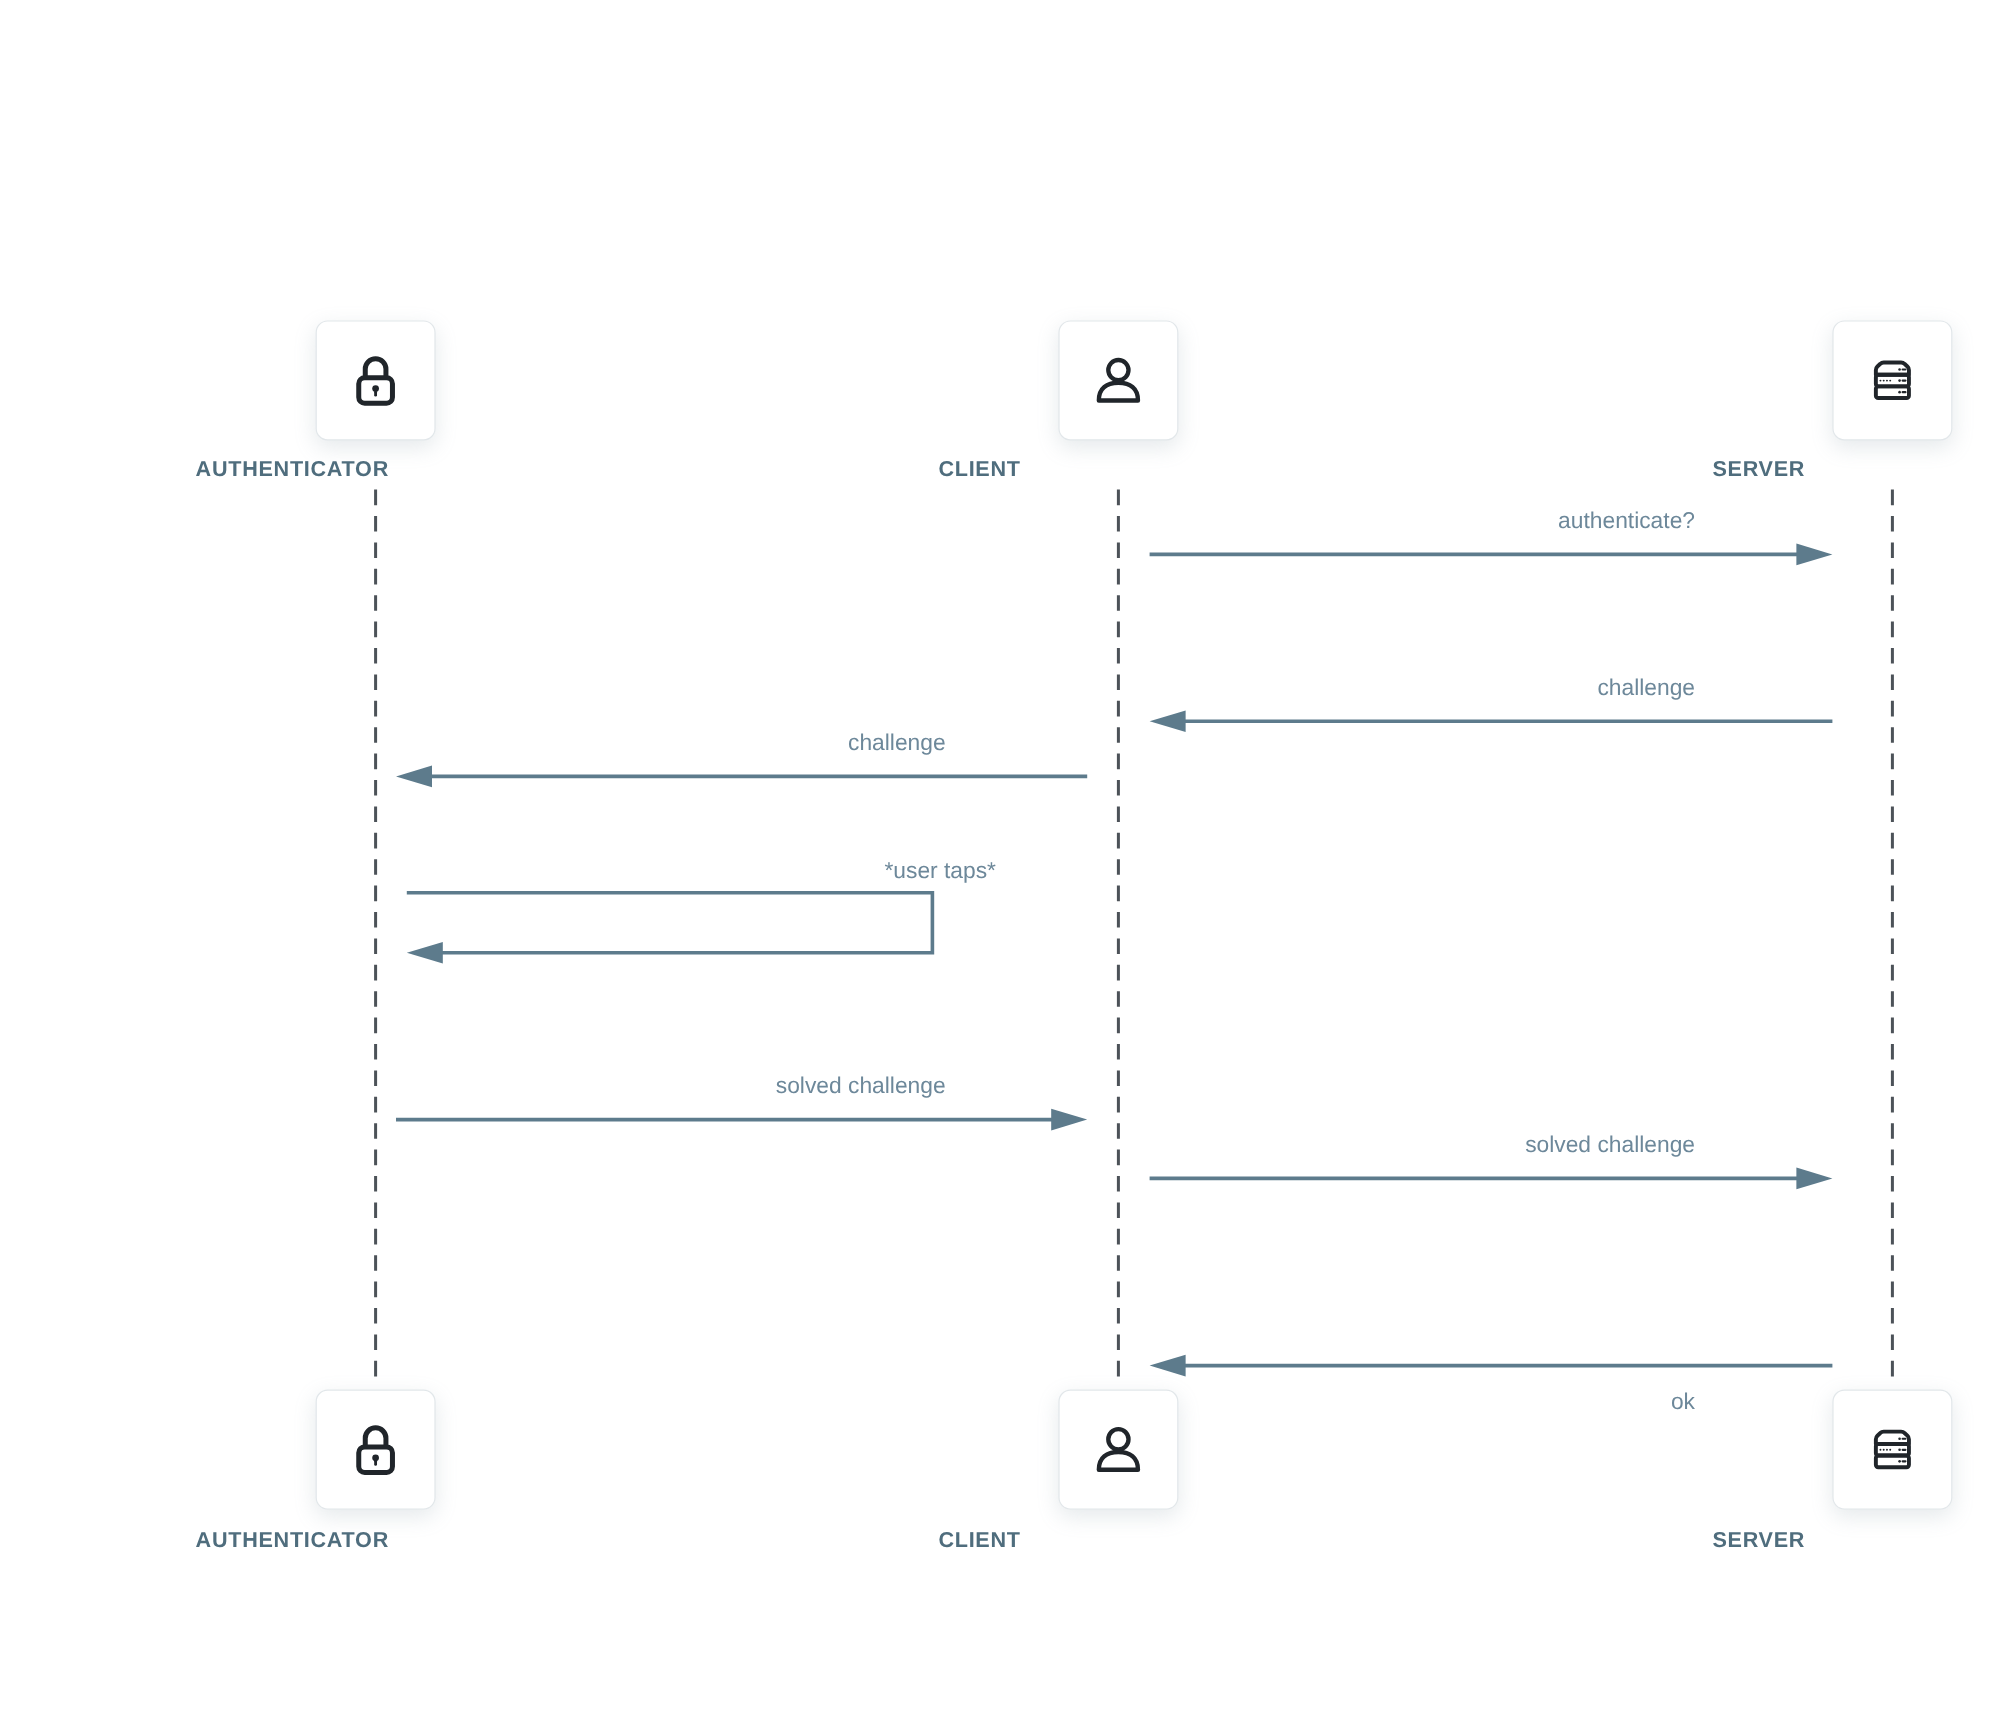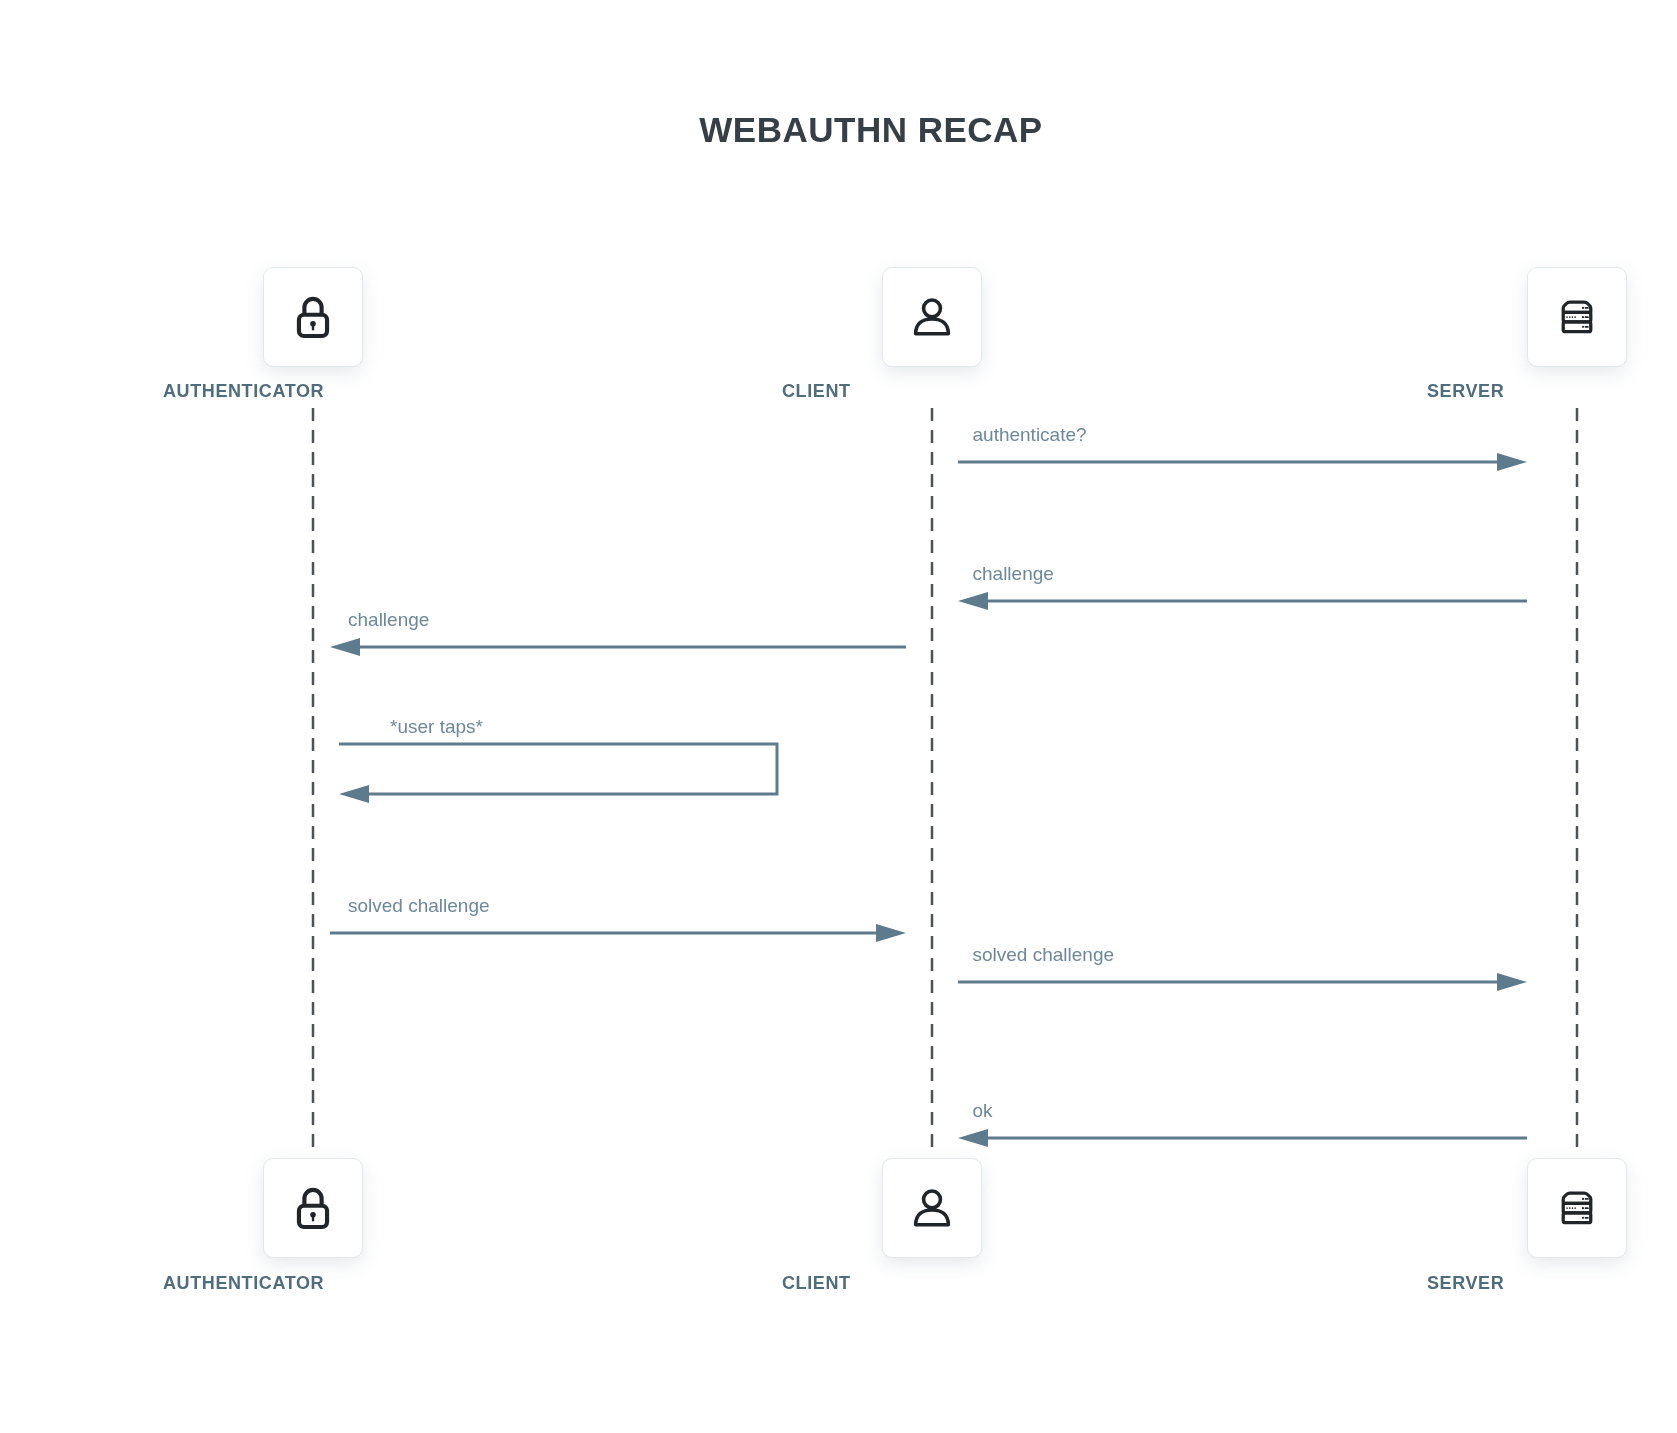--- a/index.html
+++ b/index.html
@@ -10,29 +10,28 @@
          color:var(--title,#363f46);}
   #wires{position:absolute;left:0;top:0;width:1677px;height:1433px;}
   .card{position:absolute;width:98px;height:98px;background:#fff;
         border:1px solid var(--card-border,#e2e7ea);border-radius:10px;
         box-shadow:0 6px 18px rgba(130,150,160,.20);
         display:flex;align-items:center;justify-content:center;}
   .card svg{width:58px;height:58px;color:var(--icon,#20252a);}
   .actor-label{position:absolute;width:300px;font-size:18px;
         font-weight:bold;letter-spacing:.6px;height:26px;line-height:26px;
         color:var(--actor-label,#4f6d7d);}
-  .msg-label{position:absolute;width:440px;text-align:left;font-size:19px;
+  .msg-label{position:absolute;width:440px;text-align:right;font-size:19px;
         height:26px;line-height:26px;color:var(--message-label,#6d889a);}
 </style>
 </head>
 <body>
 
 <div class="canvas">
 
-  <div class="title">WEBAUTHN RECAP</div>
 
   <svg id="wires">
       <line x1="313" y1="408" x2="313" y2="1154" stroke="#4c5258" stroke-width="2.5" stroke-dasharray="13 9"></line>
       <line x1="932" y1="408" x2="932" y2="1154" stroke="#4c5258" stroke-width="2.5" stroke-dasharray="13 9"></line>
       <line x1="1577" y1="408" x2="1577" y2="1154" stroke="#4c5258" stroke-width="2.5" stroke-dasharray="13 9"></line>
       <line x1="958" y1="462" x2="1515" y2="462" stroke="#5d7b8c" stroke-width="3"></line>
       <polygon points="1527,462 1497,453 1497,471" fill="#5d7b8c"></polygon>
       <line x1="1527" y1="601" x2="970" y2="601" stroke="#5d7b8c" stroke-width="3"></line>
       <polygon points="958,601 988,592 988,610" fill="#5d7b8c"></polygon>
       <line x1="906" y1="647" x2="342" y2="647" stroke="#5d7b8c" stroke-width="3"></line>
@@ -121,15 +120,15 @@
   </div>
   <div class="actor-label" style="left:1427px;top:1270px">SERVER</div>
 
   <div id="labels">
       <div class="msg-label" style="left: 972.5px; top: 422px;">authenticate?</div>
       <div class="msg-label" style="left: 972.5px; top: 561px;">challenge</div>
       <div class="msg-label" style="left: 348px; top: 607px;">challenge</div>
       <div class="msg-label" style="left: 390px; top: 714px;">*user taps*</div>
       <div class="msg-label" style="left: 348px; top: 893px;">solved challenge</div>
       <div class="msg-label" style="left: 972.5px; top: 942px;">solved challenge</div>
-      <div class="msg-label" style="left: 972.5px; top: 1098px;">ok</div>
+      <div class="msg-label" style="left: 972.5px; top: 1156px;">ok</div>
     </div>
 </div>
 
 </body></html>

